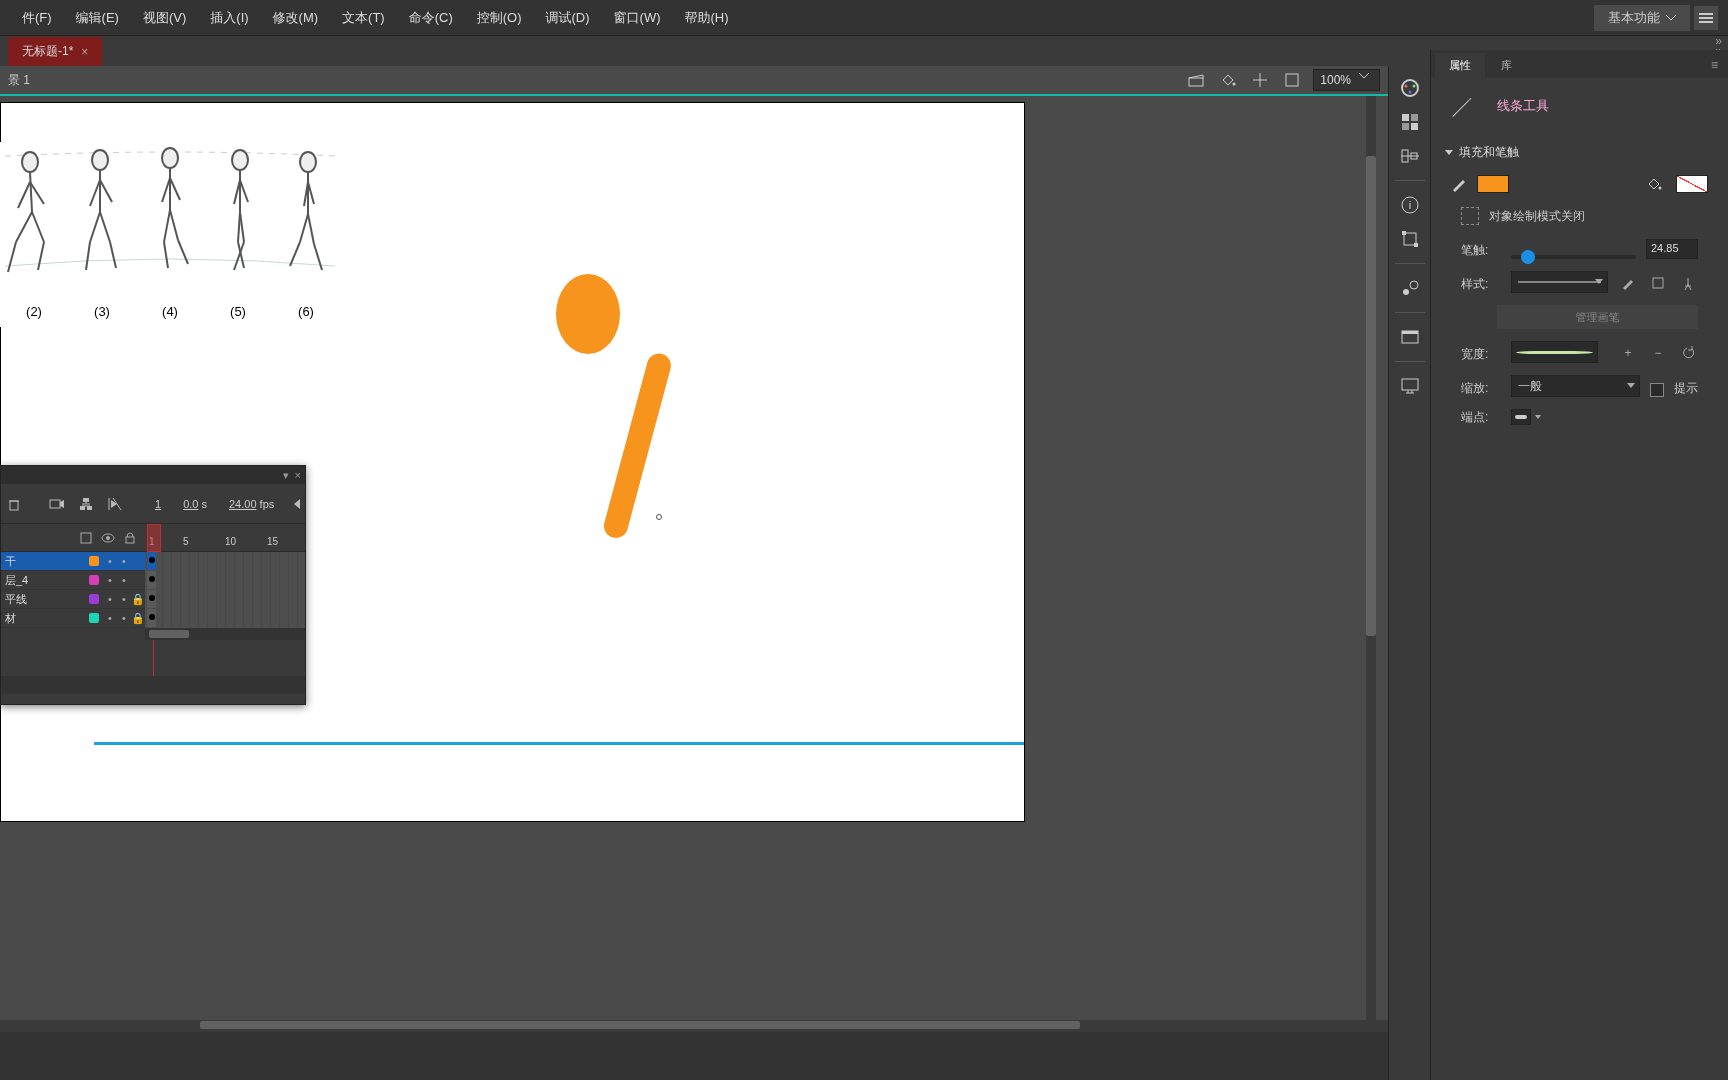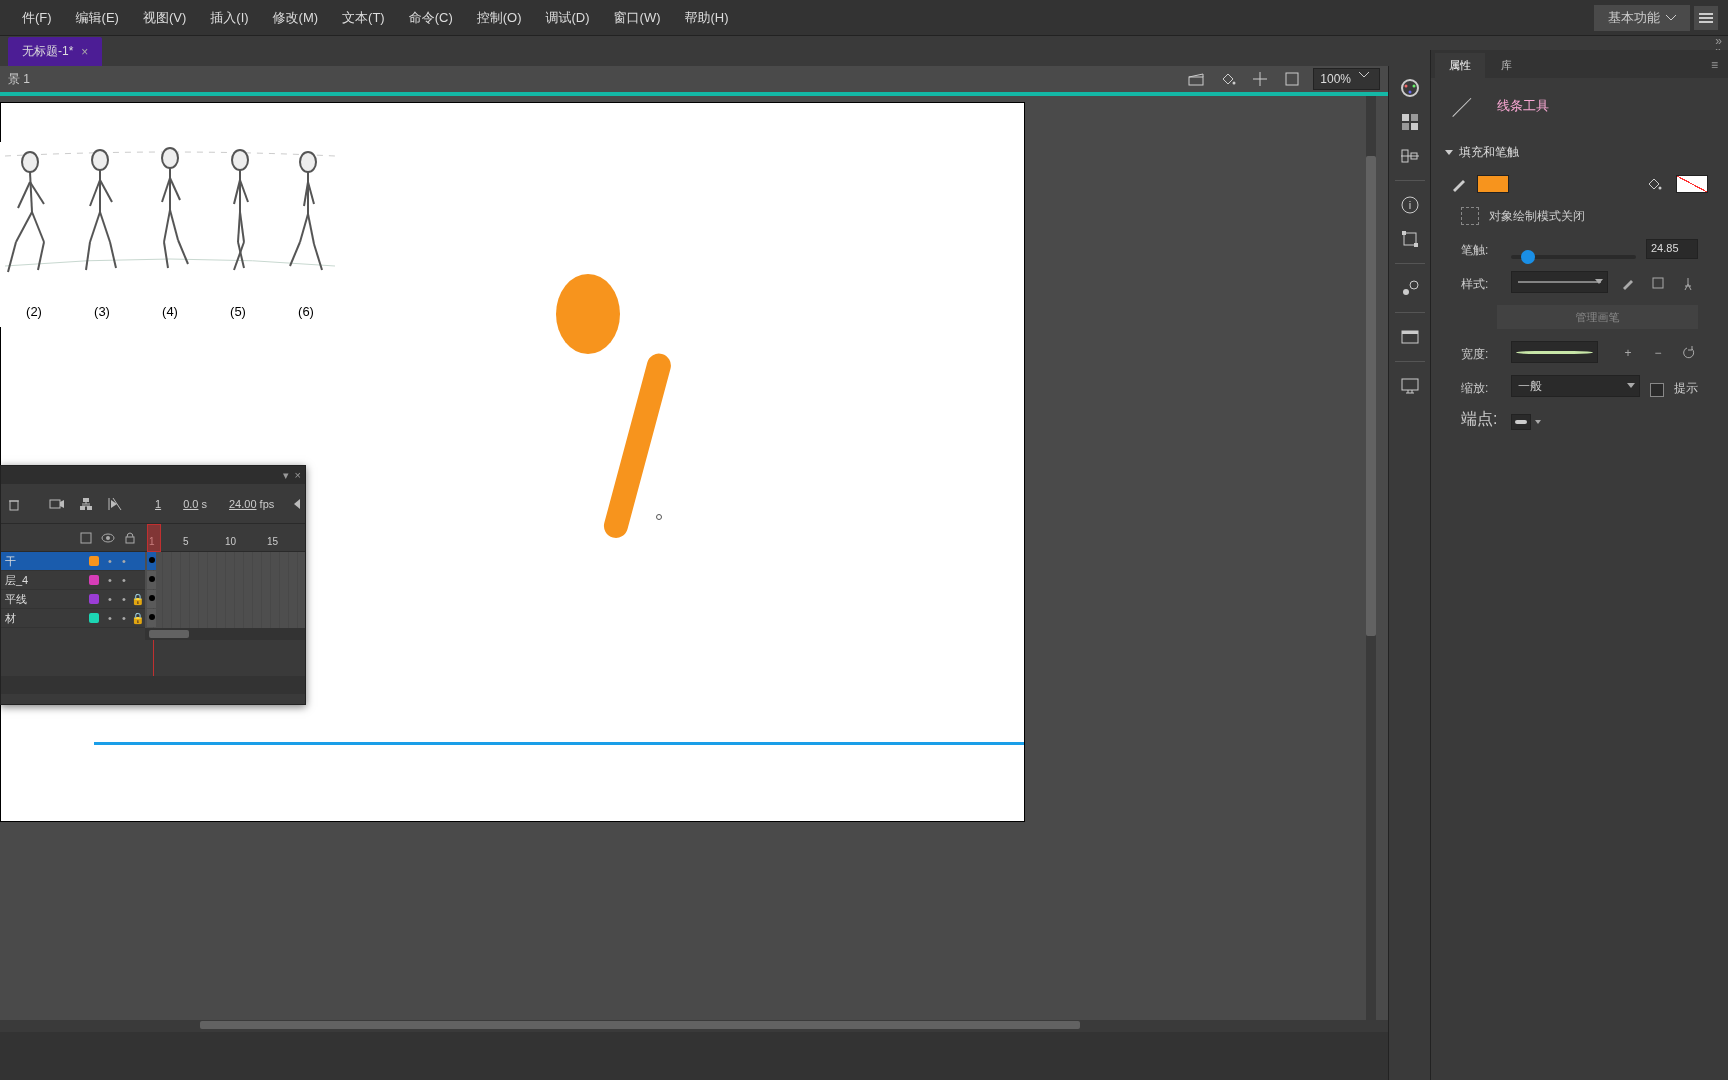--- a/index.html
+++ b/index.html
@@ -8,25 +8,25 @@
 
 .menubar { height:36px; background:#333333; display:flex; align-items:center; padding:0 10px; border-bottom:1px solid #222; }
 .menubar .menu-item { padding:4px 12px; font-size:13px; color:#ddd; cursor:pointer; }
 .menubar .spacer { flex:1; }
 .workspace-switch { background:#4a4a4a; padding:4px 14px; display:flex; align-items:center; gap:6px; font-size:13px; }
 .sync-icon { width:24px; height:24px; background:#4a4a4a; margin-left:4px; display:flex; align-items:center; justify-content:center; }
 
 
 .tabrow { height:30px; background:#3a3a3a; display:flex; align-items:flex-end; padding-left:8px; position:relative; }
 .expand-icon { position:absolute; right:6px; top:8px; color:#999; }
-.doc-tab { background:#4c1d95; padding:6px 14px; font-size:12px; color:#ddd; display:flex; align-items:center; gap:8px; border-radius:2px 2px 0 0; }
+.doc-tab { background:#7f1d1d; padding:6px 14px; font-size:12px; color:#ddd; display:flex; align-items:center; gap:8px; border-radius:2px 2px 0 0; }
 .doc-tab .close-x { color:#aaa; cursor:pointer; }
 
 
-.scenebar { height:30px; background:#4a4a4a; display:flex; align-items:center; padding:0 8px; gap:10px; border-bottom:4px solid #14b8a6; }
+.scenebar { height:30px; background:#4a4a4a; display:flex; align-items:center; padding:0 8px; gap:10px; border-bottom:2px solid #14b8a6; }
 .scenebar .scene-crumb { font-size:12px; color:#ccc; }
 .scenebar .spacer { flex:1; }
 .scenebar .iconbtn { width:22px; height:22px; display:flex; align-items:center; justify-content:center; color:#ccc; cursor:pointer; }
 .zoom-select { background:#333; color:#ddd; border:1px solid #222; padding:3px 6px; height:22px; display:flex; align-items:center; gap:8px; }
 .zoom-select .caret { width:14px; height:14px; }
 
 
 .workarea { position:absolute; top:96px; left:0; right:340px; bottom:60px; background:#4a4a4a; }
 .canvas-wrap { position:absolute; inset:0 12px 0 0; overflow:hidden; }
 .canvas { position:absolute; left:0; top:6px; width:1025px; height:720px; background:#fff; box-shadow:0 0 0 1px #000 inset; }
@@ -123,21 +123,21 @@
 .select-box .caret { position:absolute; right:4px; top:7px; width:0; height:0; border-top:5px solid #aaa; border-left:4px solid transparent; border-right:4px solid transparent; }
 .icon-btn { width:20px; height:20px; display:flex; align-items:center; justify-content:center; color:#aaa; }
 .manage-brush { margin:6px 30px 6px 66px; height:24px; background:#424242; display:flex; align-items:center; justify-content:center; color:#888; font-size:11px; }
 
 .width-preview { flex:1; height:22px; background:#2a2a2a; border:1px solid #222; display:flex; align-items:center; justify-content:center; }
 .width-preview .wline { width:90%; height:3px; background:linear-gradient(90deg,#c8e6a8,#c8e6a8); border-radius:50% / 100%; }
 
 .checkbox { width:14px; height:14px; border:1px solid #888; background:#2a2a2a; }
 .hint-text { font-size:12px; color:#ccc; }
 
-.cap-row { display:flex; align-items:flex-end; gap:10px; padding:6px 30px; font-size:16px; }
+.cap-row { display:flex; align-items:flex-start; gap:10px; padding:6px 30px; font-size:12px; }
 .cap-sel { display:flex; align-items:center; gap:4px; }
 .cap-opt { width:20px; height:16px; background:#2a2a2a; border:1px solid #222; display:flex; align-items:center; justify-content:center; }
 .cap-caret { width:0; height:0; border-top:4px solid #aaa; border-left:3px solid transparent; border-right:3px solid transparent; }
 .miter-val { color:#999; text-decoration:underline; }
 
 svg { display:block; }
 </style>
 </head>
 <body>
 

